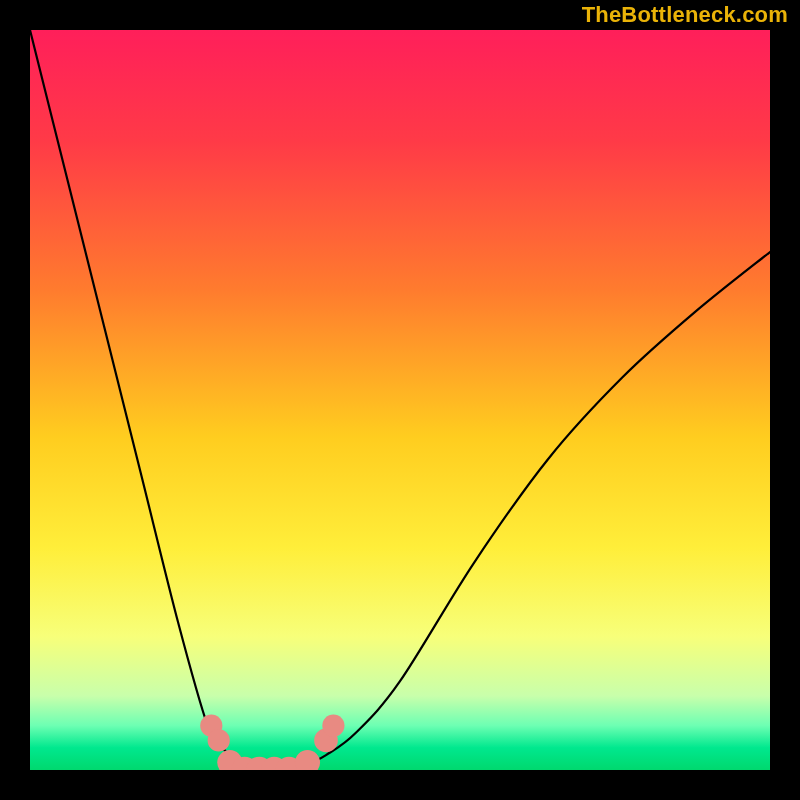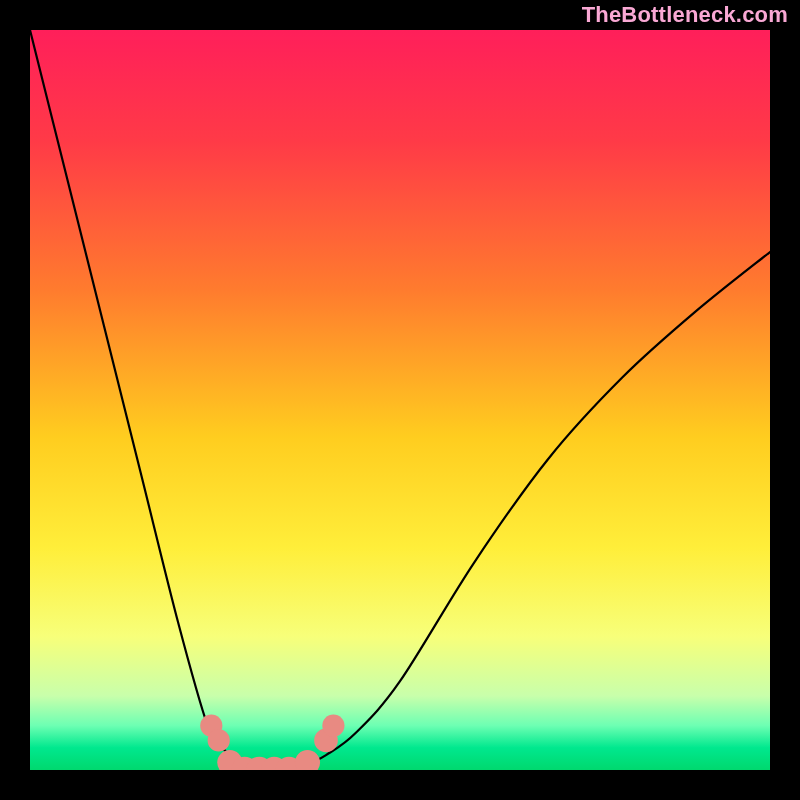--- a/index.html
+++ b/index.html
@@ -23,21 +23,21 @@
     width: 740px;
     height: 740px;
   }
   .attribution {
     position: absolute;
     top: 2px;
     right: 12px;
     font-family: Arial, Helvetica, sans-serif;
     font-size: 22px;
     font-weight: 600;
-    color: #f9a8d4;
+    color: #eab308;
     letter-spacing: 0.2px;
   }
 </style>
 </head>
 <body>
 
 <div class="attribution">TheBottleneck.com</div>
 
 <div class="frame">
   <svg id="chart-svg" viewBox="0 0 740 740" preserveAspectRatio="none">

